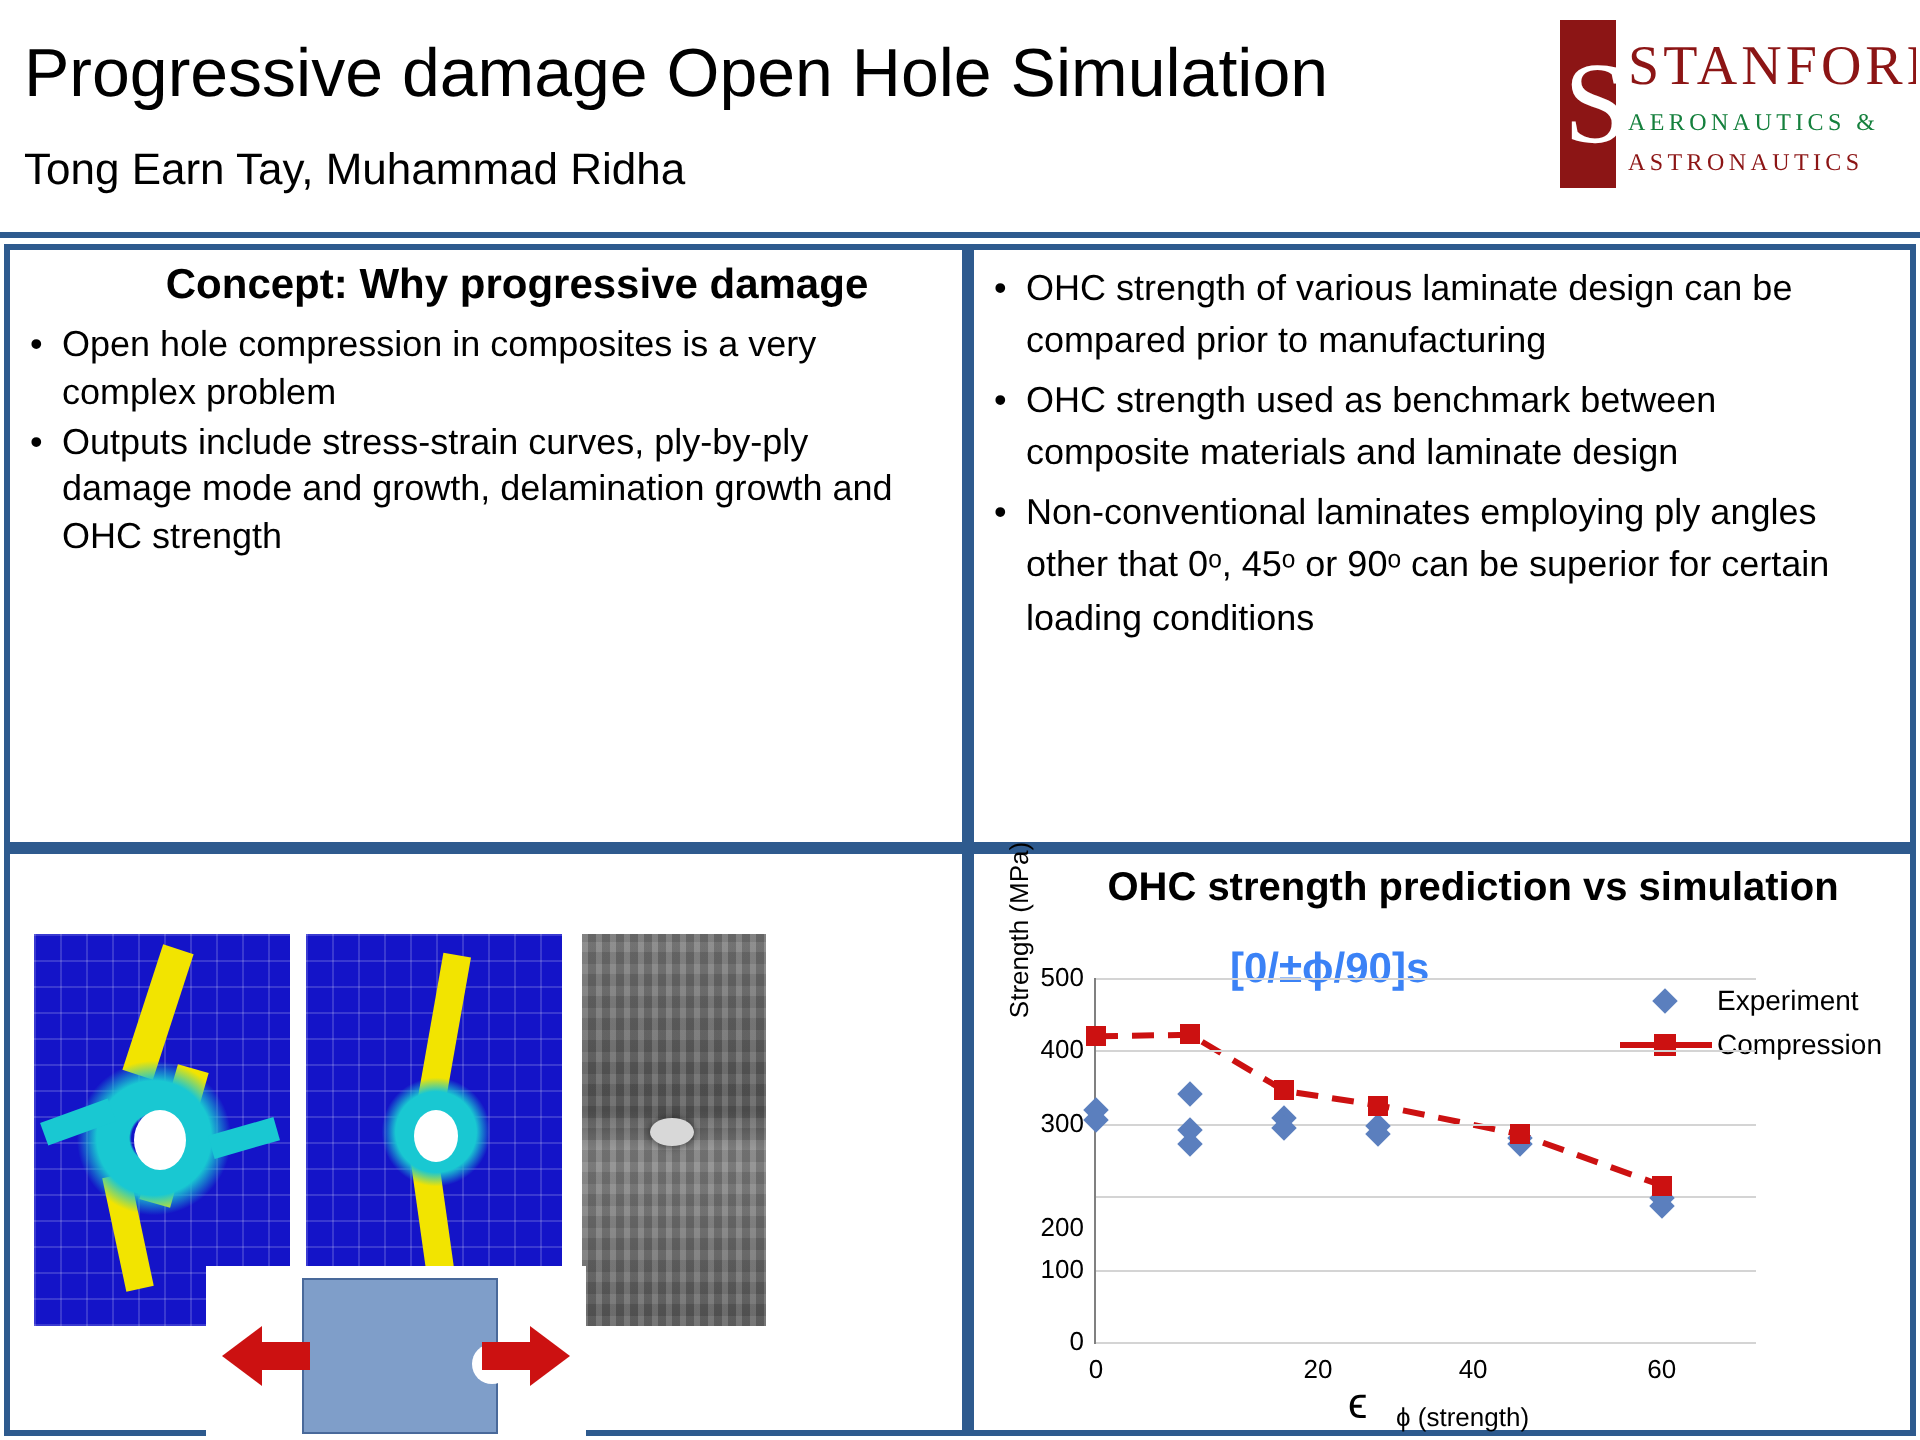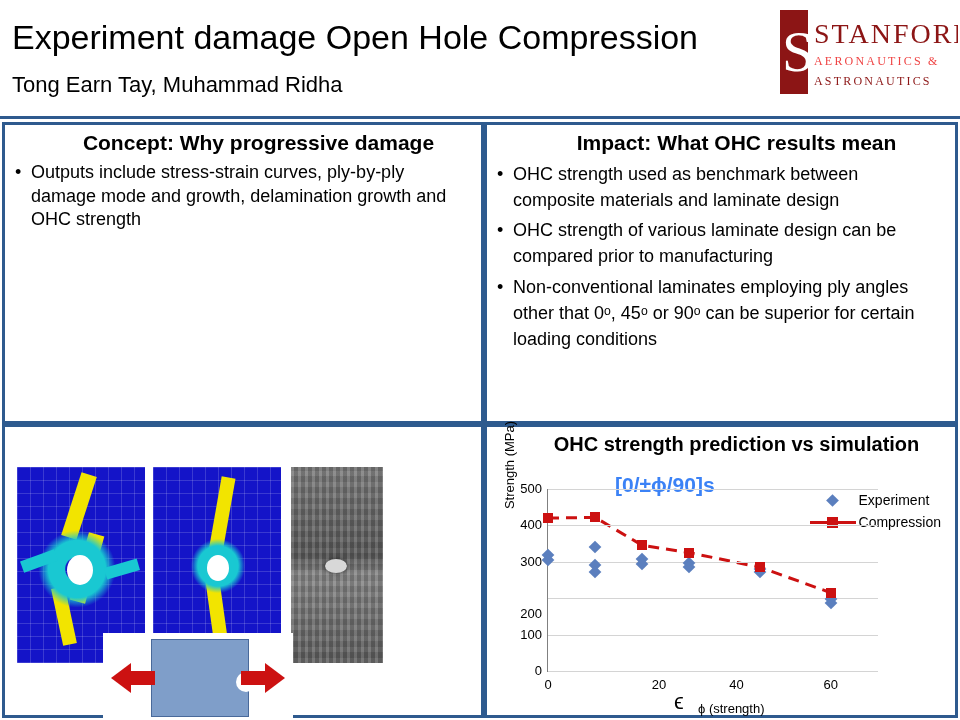--- a/index.html
+++ b/index.html
@@ -81,21 +81,21 @@
     letter-spacing: 2px;
     color: #8c1515;
   }
   .logo-aero {
     position: absolute;
     left: 40px;
     top: 48px;
     font-family: "Liberation Serif", serif;
     font-size: 12px;
     letter-spacing: 2.2px;
-    color: #ef4444;
+    color: #15803d;
     white-space: nowrap;
   }
   .logo-astro {
     position: absolute;
     left: 40px;
     top: 68px;
     font-family: "Liberation Serif", serif;
     font-size: 12px;
     letter-spacing: 2.2px;
     color: #8c1515;
@@ -414,44 +414,44 @@
     height: 182px;
     overflow: visible;
   }
 </style>
 </head>
 <body>
 
 <div class="slide">
 
   <div class="header">
-    <div class="title">Experiment damage Open Hole Compression</div>
+    <div class="title">Progressive damage Open Hole Simulation</div>
     <div class="authors">Tong Earn Tay, Muhammad Ridha</div>
     <div class="logo">
       <div class="logo-bar"></div>
       <div class="logo-s">S</div>
       <div class="logo-stanford">STANFORD</div>
       <div class="logo-aero">AERONAUTICS &amp;</div>
       <div class="logo-astro">ASTRONAUTICS</div>
     </div>
     <div class="hrule"></div>
   </div>
 
   <div class="panel panel-concept">
     <div class="panel-heading">Concept: Why progressive damage</div>
     <ul class="bullets">
+      <li>Open hole compression in composites is a very complex problem</li>
       <li>Outputs include stress-strain curves, ply-by-ply damage mode and growth, delamination growth and OHC strength</li>
     </ul>
   </div>
 
   <div class="panel panel-impact">
-    <div class="panel-heading">Impact: What OHC results mean</div>
     <ul class="bullets impact">
+      <li>OHC strength of various laminate design can be compared prior to manufacturing</li>
       <li>OHC strength used as benchmark between composite materials and laminate design</li>
-      <li>OHC strength of various laminate design can be compared prior to manufacturing</li>
       <li>Non-conventional laminates employing ply angles other that 0ᵒ, 45ᵒ or 90ᵒ can be superior for certain loading conditions</li>
     </ul>
   </div>
 
   <div class="panel panel-damage">
 
     <div class="img-fem img-a">
       <div class="mesh"></div>
       <div class="yellow-band" style="left:54px;top:6px;width:16px;height:66px;transform:rotate(18deg);"></div>
       <div class="yellow-band" style="left:62px;top:66px;width:16px;height:70px;transform:rotate(16deg);"></div>

